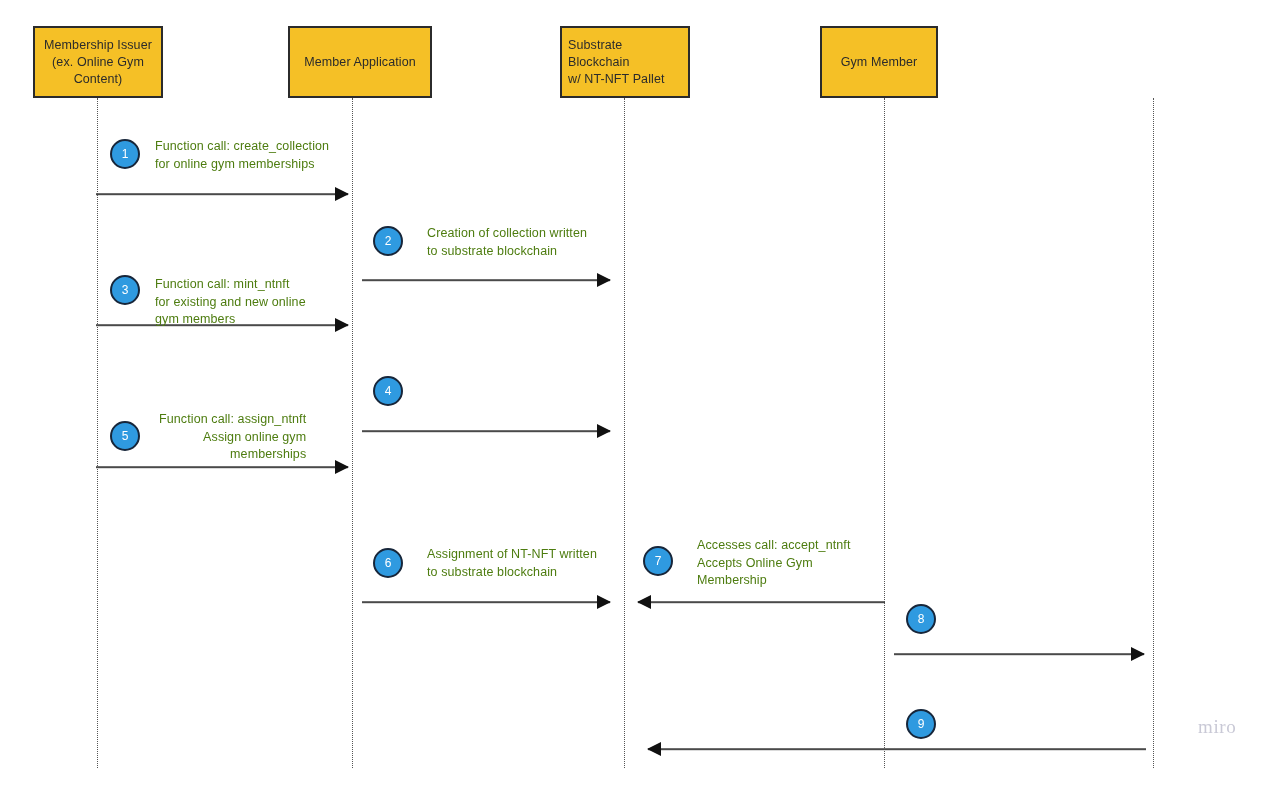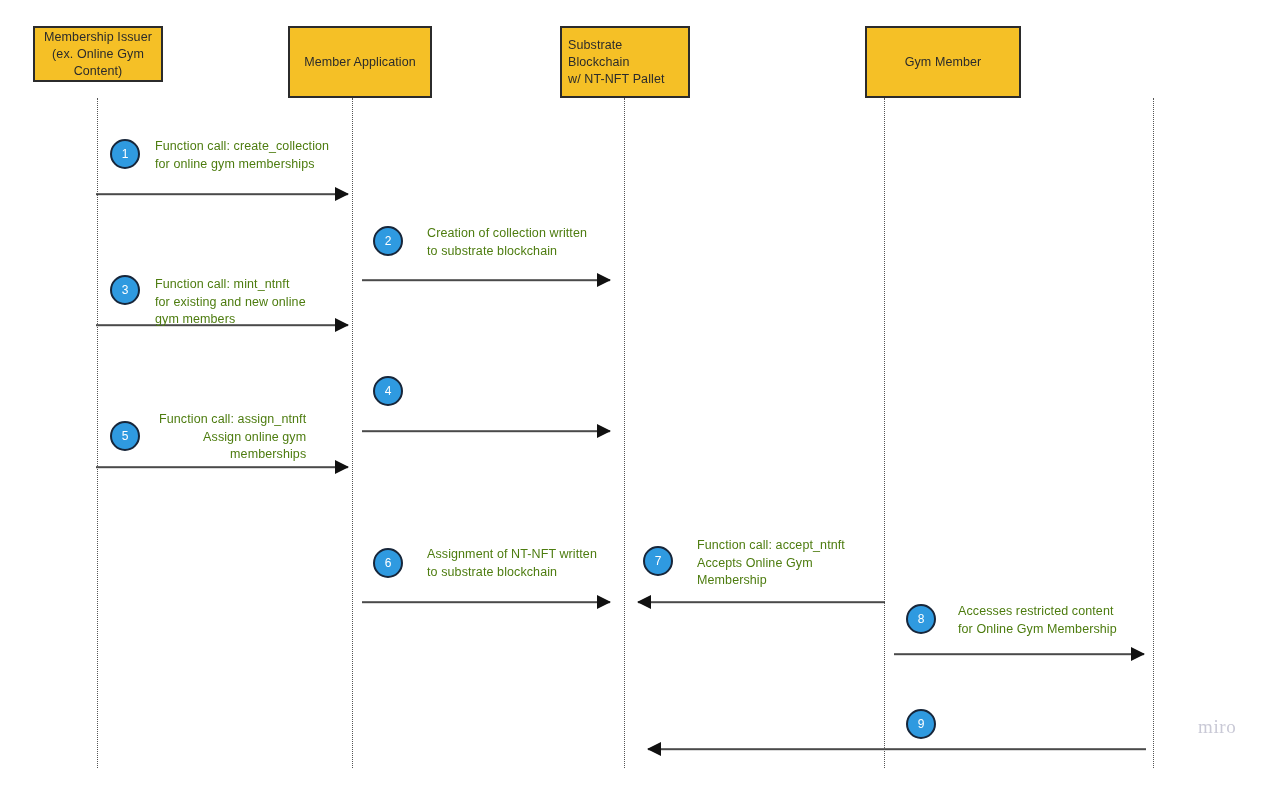--- a/index.html
+++ b/index.html
@@ -126,33 +126,33 @@
 <body>
 
 <div id="canvas">
 
   <div class="watermark" style="left:1198px; top:716px;">miro</div>
 <div class="lifeline" style="left: 97.25px; top: 98px; height: 670px;"></div>
     <div class="lifeline" style="left: 352.25px; top: 98px; height: 670px;"></div>
     <div class="lifeline" style="left: 624.25px; top: 98px; height: 670px;"></div>
     <div class="lifeline" style="left: 884.25px; top: 98px; height: 670px;"></div>
     <div class="lifeline" style="left: 1153.25px; top: 98px; height: 670px;"></div>
-    <div class="actor-box" style="left: 33px; top: 26px; width: 130px; height: 56px;">
+    <div class="actor-box" style="left: 33px; top: 26px; width: 130px; height: 72px;">
       <span class="actor-label">Membership Issuer
 (ex. Online Gym
 Content)</span>
     </div>
     <div class="actor-box" style="left: 288px; top: 26px; width: 144px; height: 72px;">
       <span class="actor-label">Member Application</span>
     </div>
     <div class="actor-box align-left" style="left: 560px; top: 26px; width: 130px; height: 72px;">
       <span class="actor-label">Substrate Blockchain
 w/ NT-NFT Pallet</span>
     </div>
-    <div class="actor-box" style="left: 865px; top: 26px; width: 156px; height: 72px;">
+    <div class="actor-box" style="left: 820px; top: 26px; width: 118px; height: 72px;">
       <span class="actor-label">Gym Member</span>
     </div>
     <div class="arrow to-right" style="left: 96px; top: 193px; width: 252px;">
       <div class="shaft"></div>
       <div class="head"></div>
     </div>
     <div class="step-badge" style="left: 110px; top: 139px;">1</div>
     <div class="step-text" style="left: 155px; top: 138px;">Function call: create_collection
 for online gym memberships</div>
     <div class="arrow to-right" style="left: 362px; top: 279px; width: 248px;">
@@ -188,28 +188,26 @@
       <div class="head"></div>
     </div>
     <div class="step-badge" style="left: 373px; top: 548px;">6</div>
     <div class="step-text" style="left: 427px; top: 546px;">Assignment of NT-NFT written
 to substrate blockchain</div>
     <div class="arrow to-left" style="left: 638px; top: 601px; width: 247px;">
       <div class="shaft"></div>
       <div class="head"></div>
     </div>
     <div class="step-badge" style="left: 643px; top: 546px;">7</div>
-    <div class="step-text" style="left: 697px; top: 537px;">Function call: accept_ntnft
+    <div class="step-text" style="left: 697px; top: 537px;">Accesses call: accept_ntnft
 Accepts Online Gym
 Membership</div>
     <div class="arrow to-right" style="left: 894px; top: 653px; width: 250px;">
       <div class="shaft"></div>
       <div class="head"></div>
     </div>
     <div class="step-badge" style="left: 906px; top: 604px;">8</div>
-    <div class="step-text" style="left: 958px; top: 603px;">Accesses restricted content
-for Online Gym Membership</div>
     <div class="arrow to-left" style="left: 648px; top: 748px; width: 498px;">
       <div class="shaft"></div>
       <div class="head"></div>
     </div>
     <div class="step-badge" style="left: 906px; top: 709px;">9</div>
   </div>
 
 </body></html>

